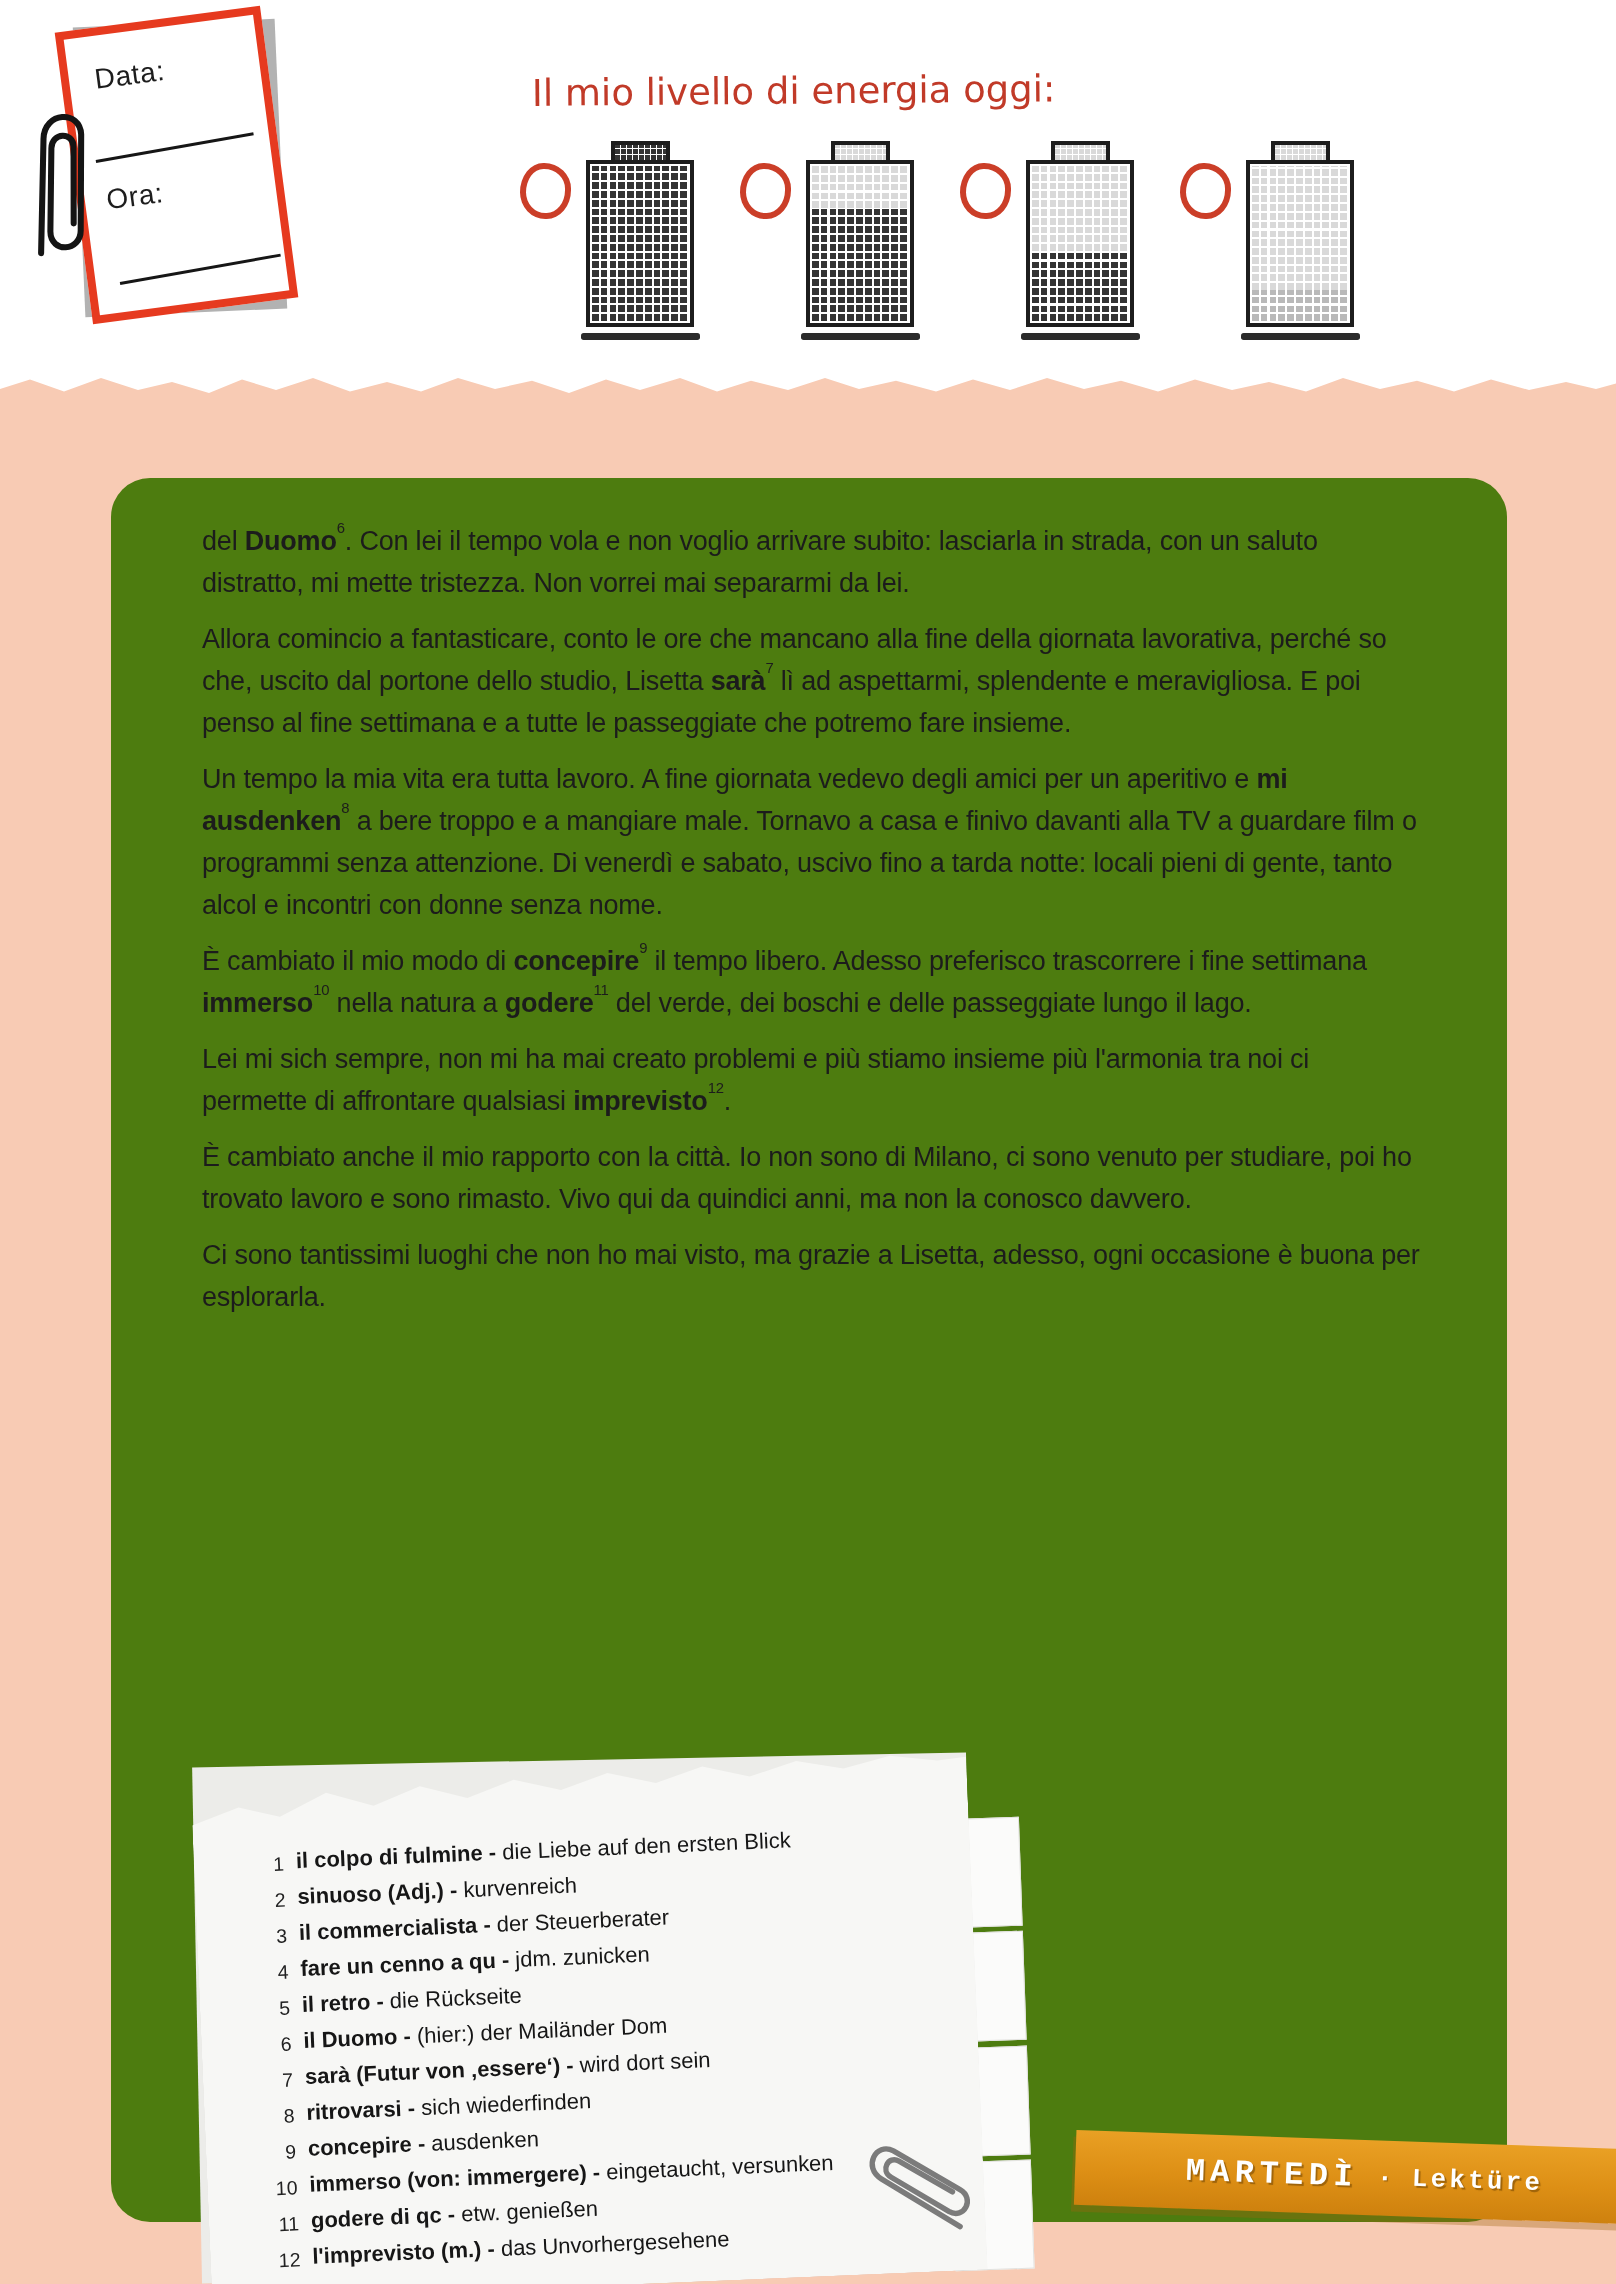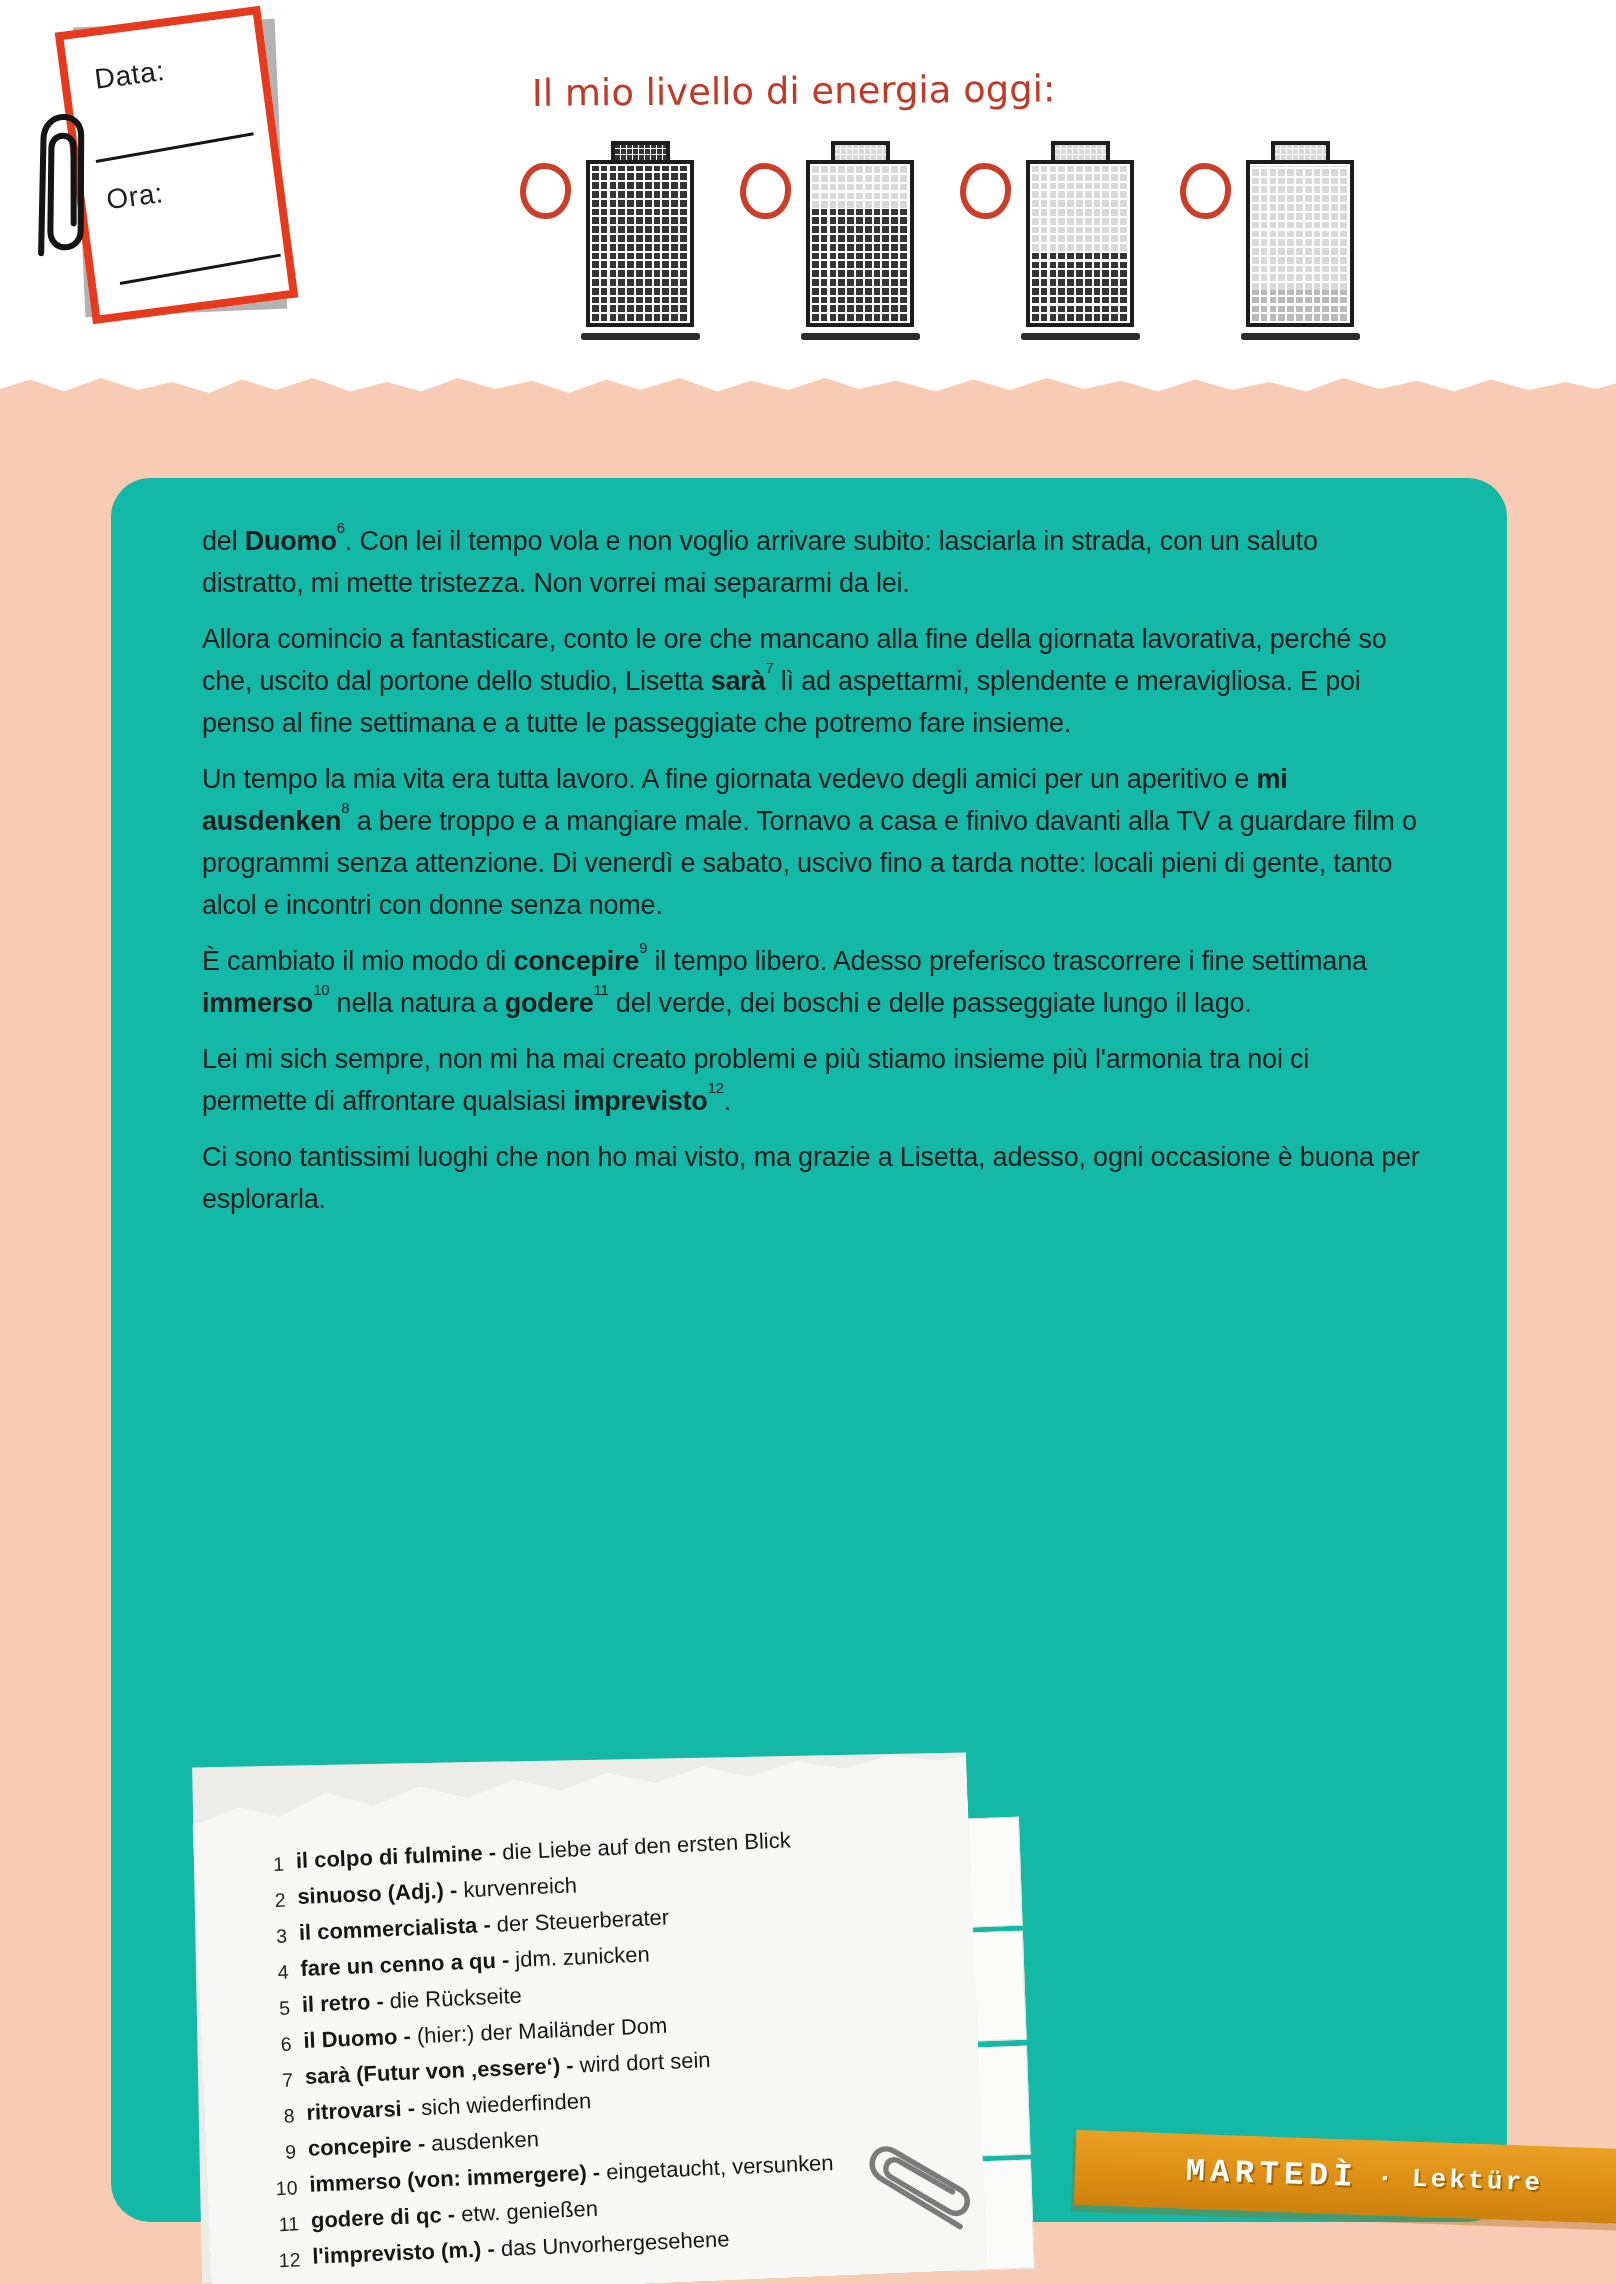--- a/index.html
+++ b/index.html
@@ -42,21 +42,21 @@
     display:flex;flex-direction:column;}
   .batt-seg{width:100%;
     background-image:repeating-linear-gradient(90deg,transparent 0 6.7px,#ffffff 6.7px 8.8px),
                      repeating-linear-gradient(0deg,transparent 0 6.7px,#ffffff 6.7px 8.8px);}
   .term-cells{width:100%;height:100%;
     background-image:repeating-linear-gradient(90deg,transparent 0 4.7px,#ffffff 4.7px 6px),
                      repeating-linear-gradient(0deg,transparent 0 4.7px,#ffffff 4.7px 6px);}
   .batt-base{height:6.7px;background:#2b2b2b;border-radius:2.7px;margin-top:6px;width:119px;margin-left:-5.4px;}
 
   
-  #reading-card{position:absolute;left:111px;top:478px;width:1396px;height:1744px;background:#14b8a6;
+  #reading-card{position:absolute;left:111px;top:478px;width:1396px;height:1744px;background:#4d7c0f;
     border-radius:39px;}
   #reading{position:absolute;left:91px;top:42px;width:1219px;color:#1c1c1c;}
   #reading p{margin:0 0 14px 0;font-size:27px;line-height:42px;letter-spacing:-0.2px;font-weight:400;}
   #reading b{font-weight:700;}
   #reading sup{font-size:0.55em;line-height:0;position:relative;top:-0.5em;font-weight:400;}
 
   
   #glossary-back{position:absolute;left:197px;top:1760px;width:774px;height:516px;background:#ECECE9;
     transform:rotate(-1.1deg);}
   #glossary-strips{position:absolute;left:948px;top:1818px;width:79px;height:465px;transform:rotate(-2deg);}
@@ -156,20 +156,21 @@
       </div>
     </div>
 
   <div id="reading-card">
     <div id="reading">
         <p><span>del </span><b>Duomo</b><sup>6</sup><span>. Con lei il tempo vola e non voglio arrivare subito: lasciarla in strada, con un saluto distratto, mi mette tristezza. Non vorrei mai separarmi da lei.</span></p>
         <p><span>Allora comincio a fantasticare, conto le ore che mancano alla fine della giornata lavorativa, perché so che, uscito dal portone dello studio, Lisetta </span><b>sarà</b><sup>7</sup><span> lì ad aspettarmi, splendente e meravigliosa. E poi penso al fine settimana e a tutte le passeggiate che potremo fare insieme.</span></p>
         <p><span>Un tempo la mia vita era tutta lavoro. A fine giornata vedevo degli amici per un aperitivo e </span><b>mi ausdenken</b><sup>8</sup><span> a bere troppo e a mangiare male. Tornavo a casa e finivo davanti alla TV a guardare film o programmi senza attenzione. Di venerdì e sabato, uscivo fino a tarda notte: locali pieni di gente, tanto alcol e incontri con donne senza nome.</span></p>
         <p><span>È cambiato il mio modo di </span><b>concepire</b><sup>9</sup><span> il tempo libero. Adesso preferisco trascorrere i fine settimana </span><b>immerso</b><sup>10</sup><span> nella natura a </span><b>godere</b><sup>11</sup><span> del verde, dei boschi e delle passeggiate lungo il lago.</span></p>
         <p><span>Lei mi sich sempre, non mi ha mai creato problemi e più stiamo insieme più l'armonia tra noi ci permette di affrontare qualsiasi </span><b>imprevisto</b><sup>12</sup><span>.</span></p>
+        <p><span>È cambiato anche il mio rapporto con la città. Io non sono di Milano, ci sono venuto per studiare, poi ho trovato lavoro e sono rimasto. Vivo qui da quindici anni, ma non la conosco davvero.</span></p>
         <p><span>Ci sono tantissimi luoghi che non ho mai visto, ma grazie a Lisetta, adesso, ogni occasione è buona per esplorarla.</span></p>
       </div>
   </div>
 
   <div id="glossary-back"></div>
   <div id="glossary-strips">
     <div class="strip"></div>
     <div class="strip"></div>
     <div class="strip"></div>
     <div class="strip"></div>

